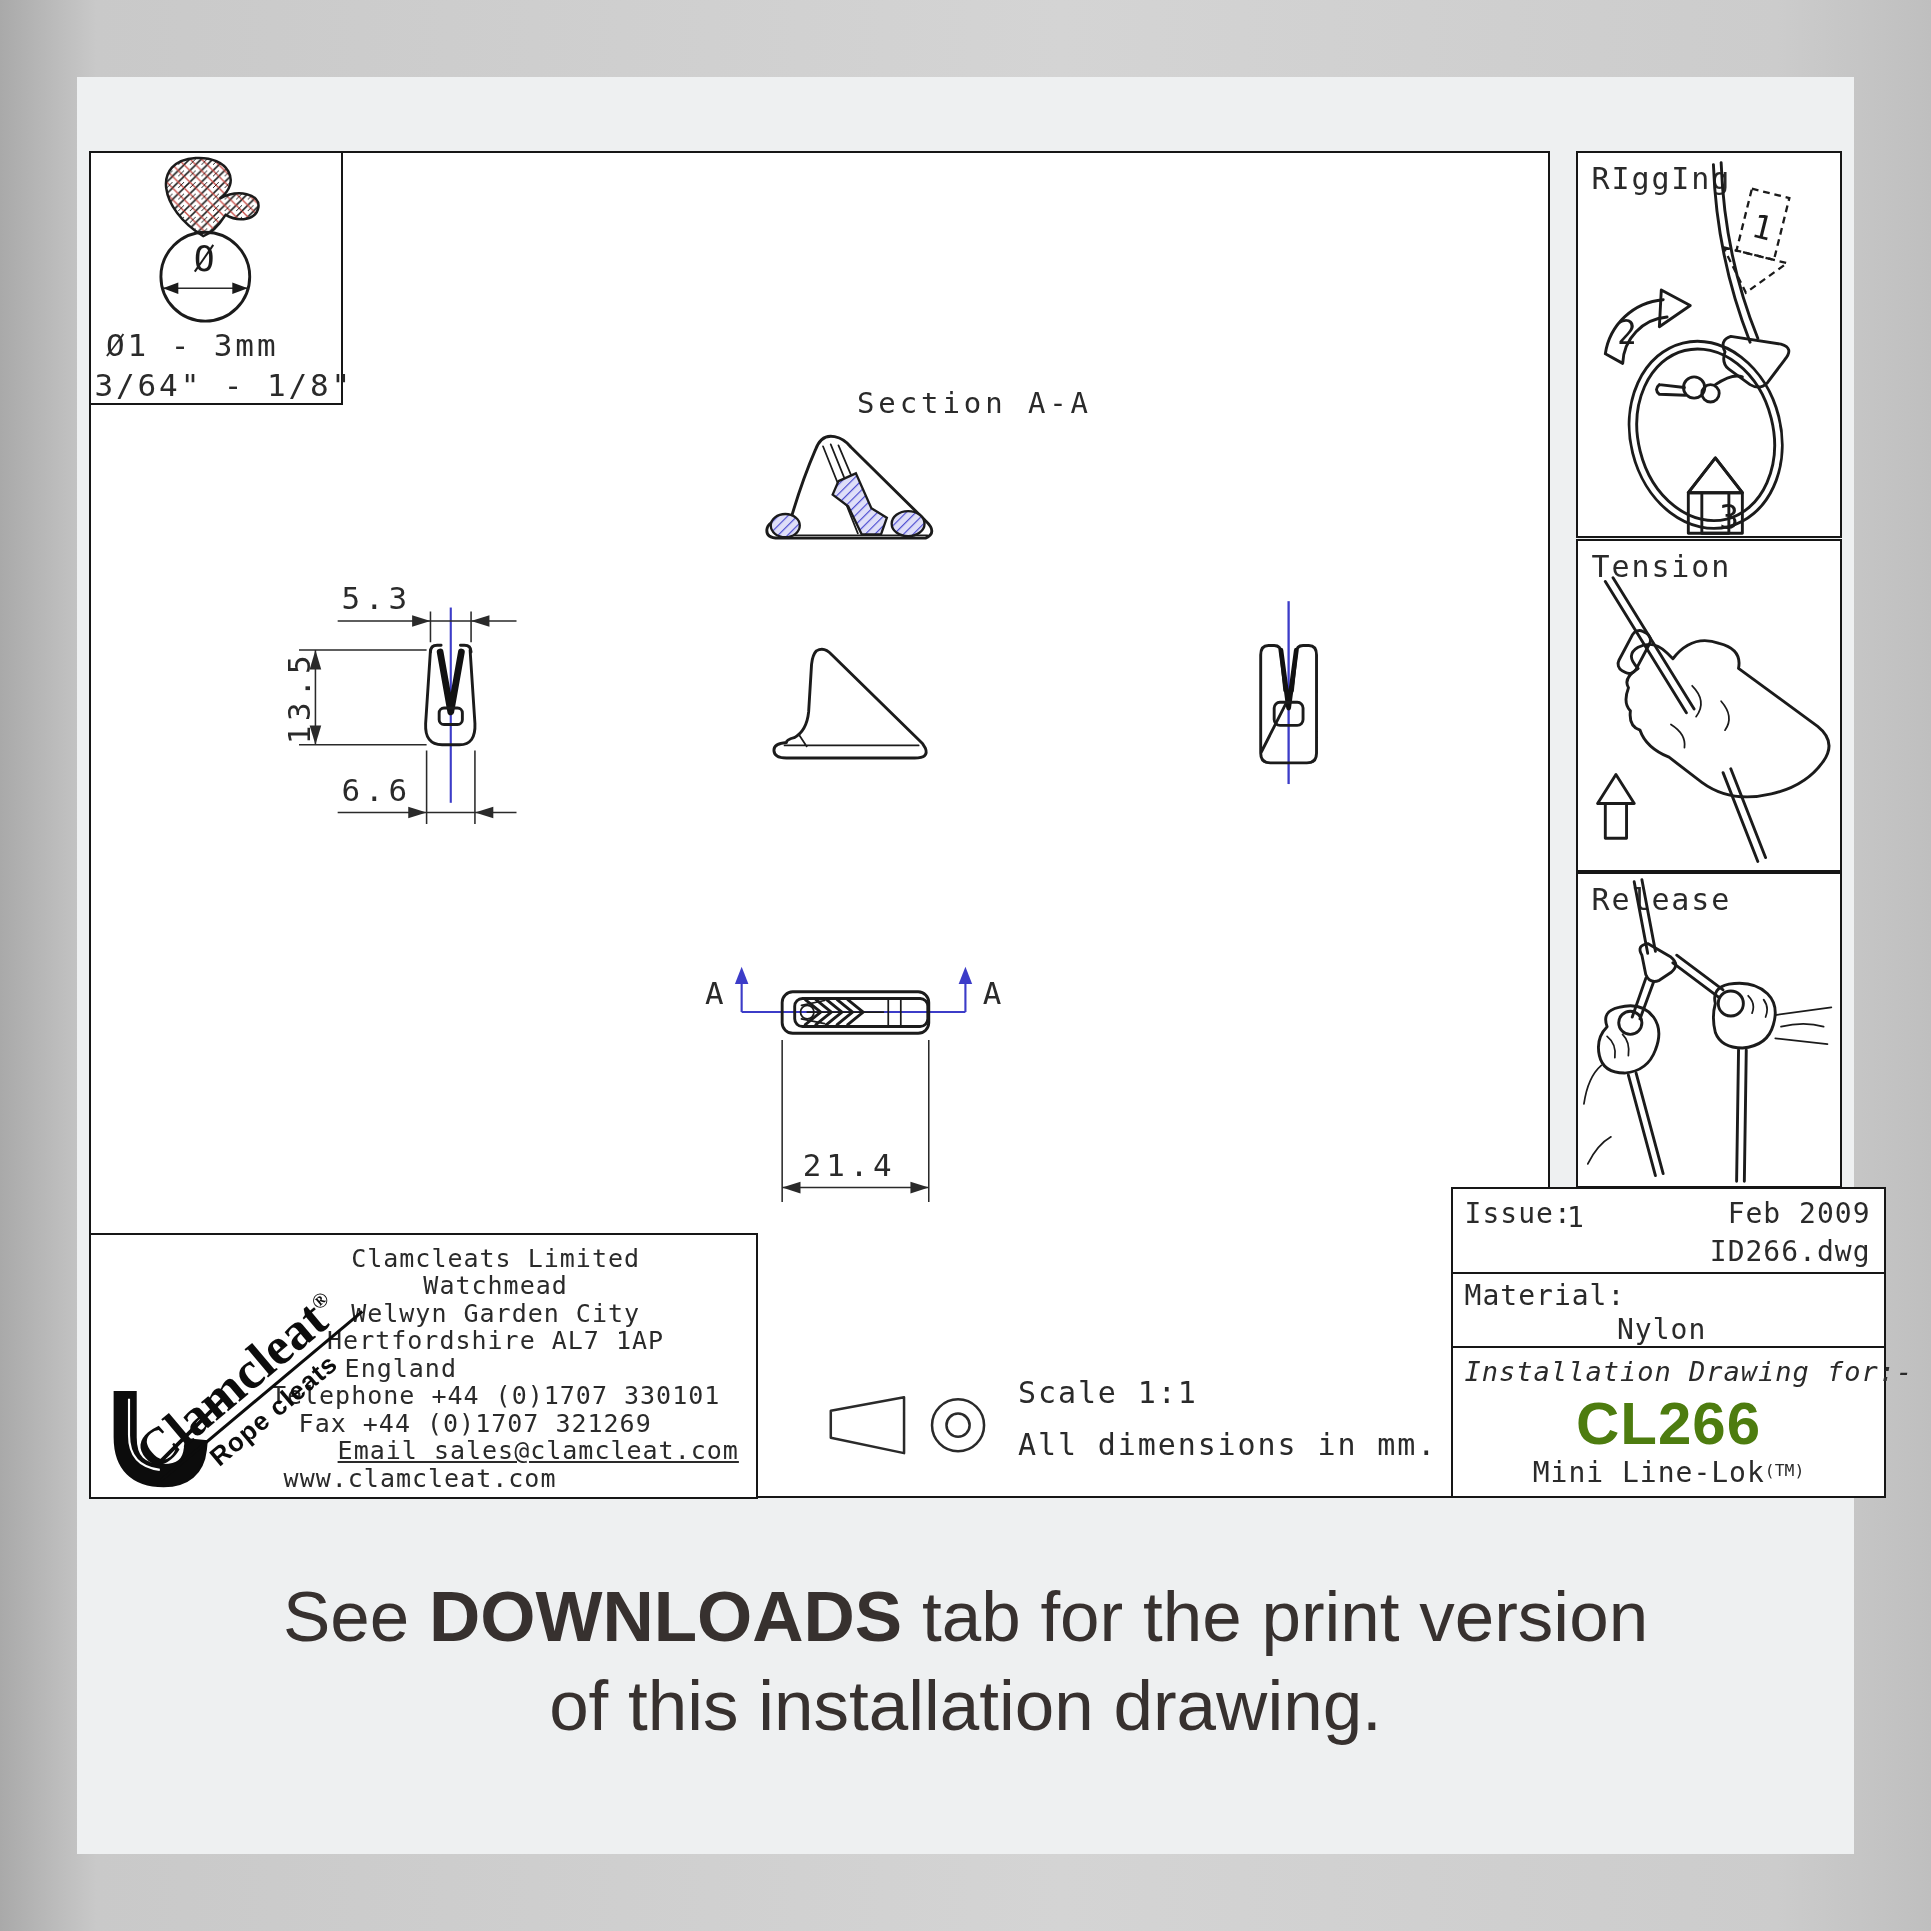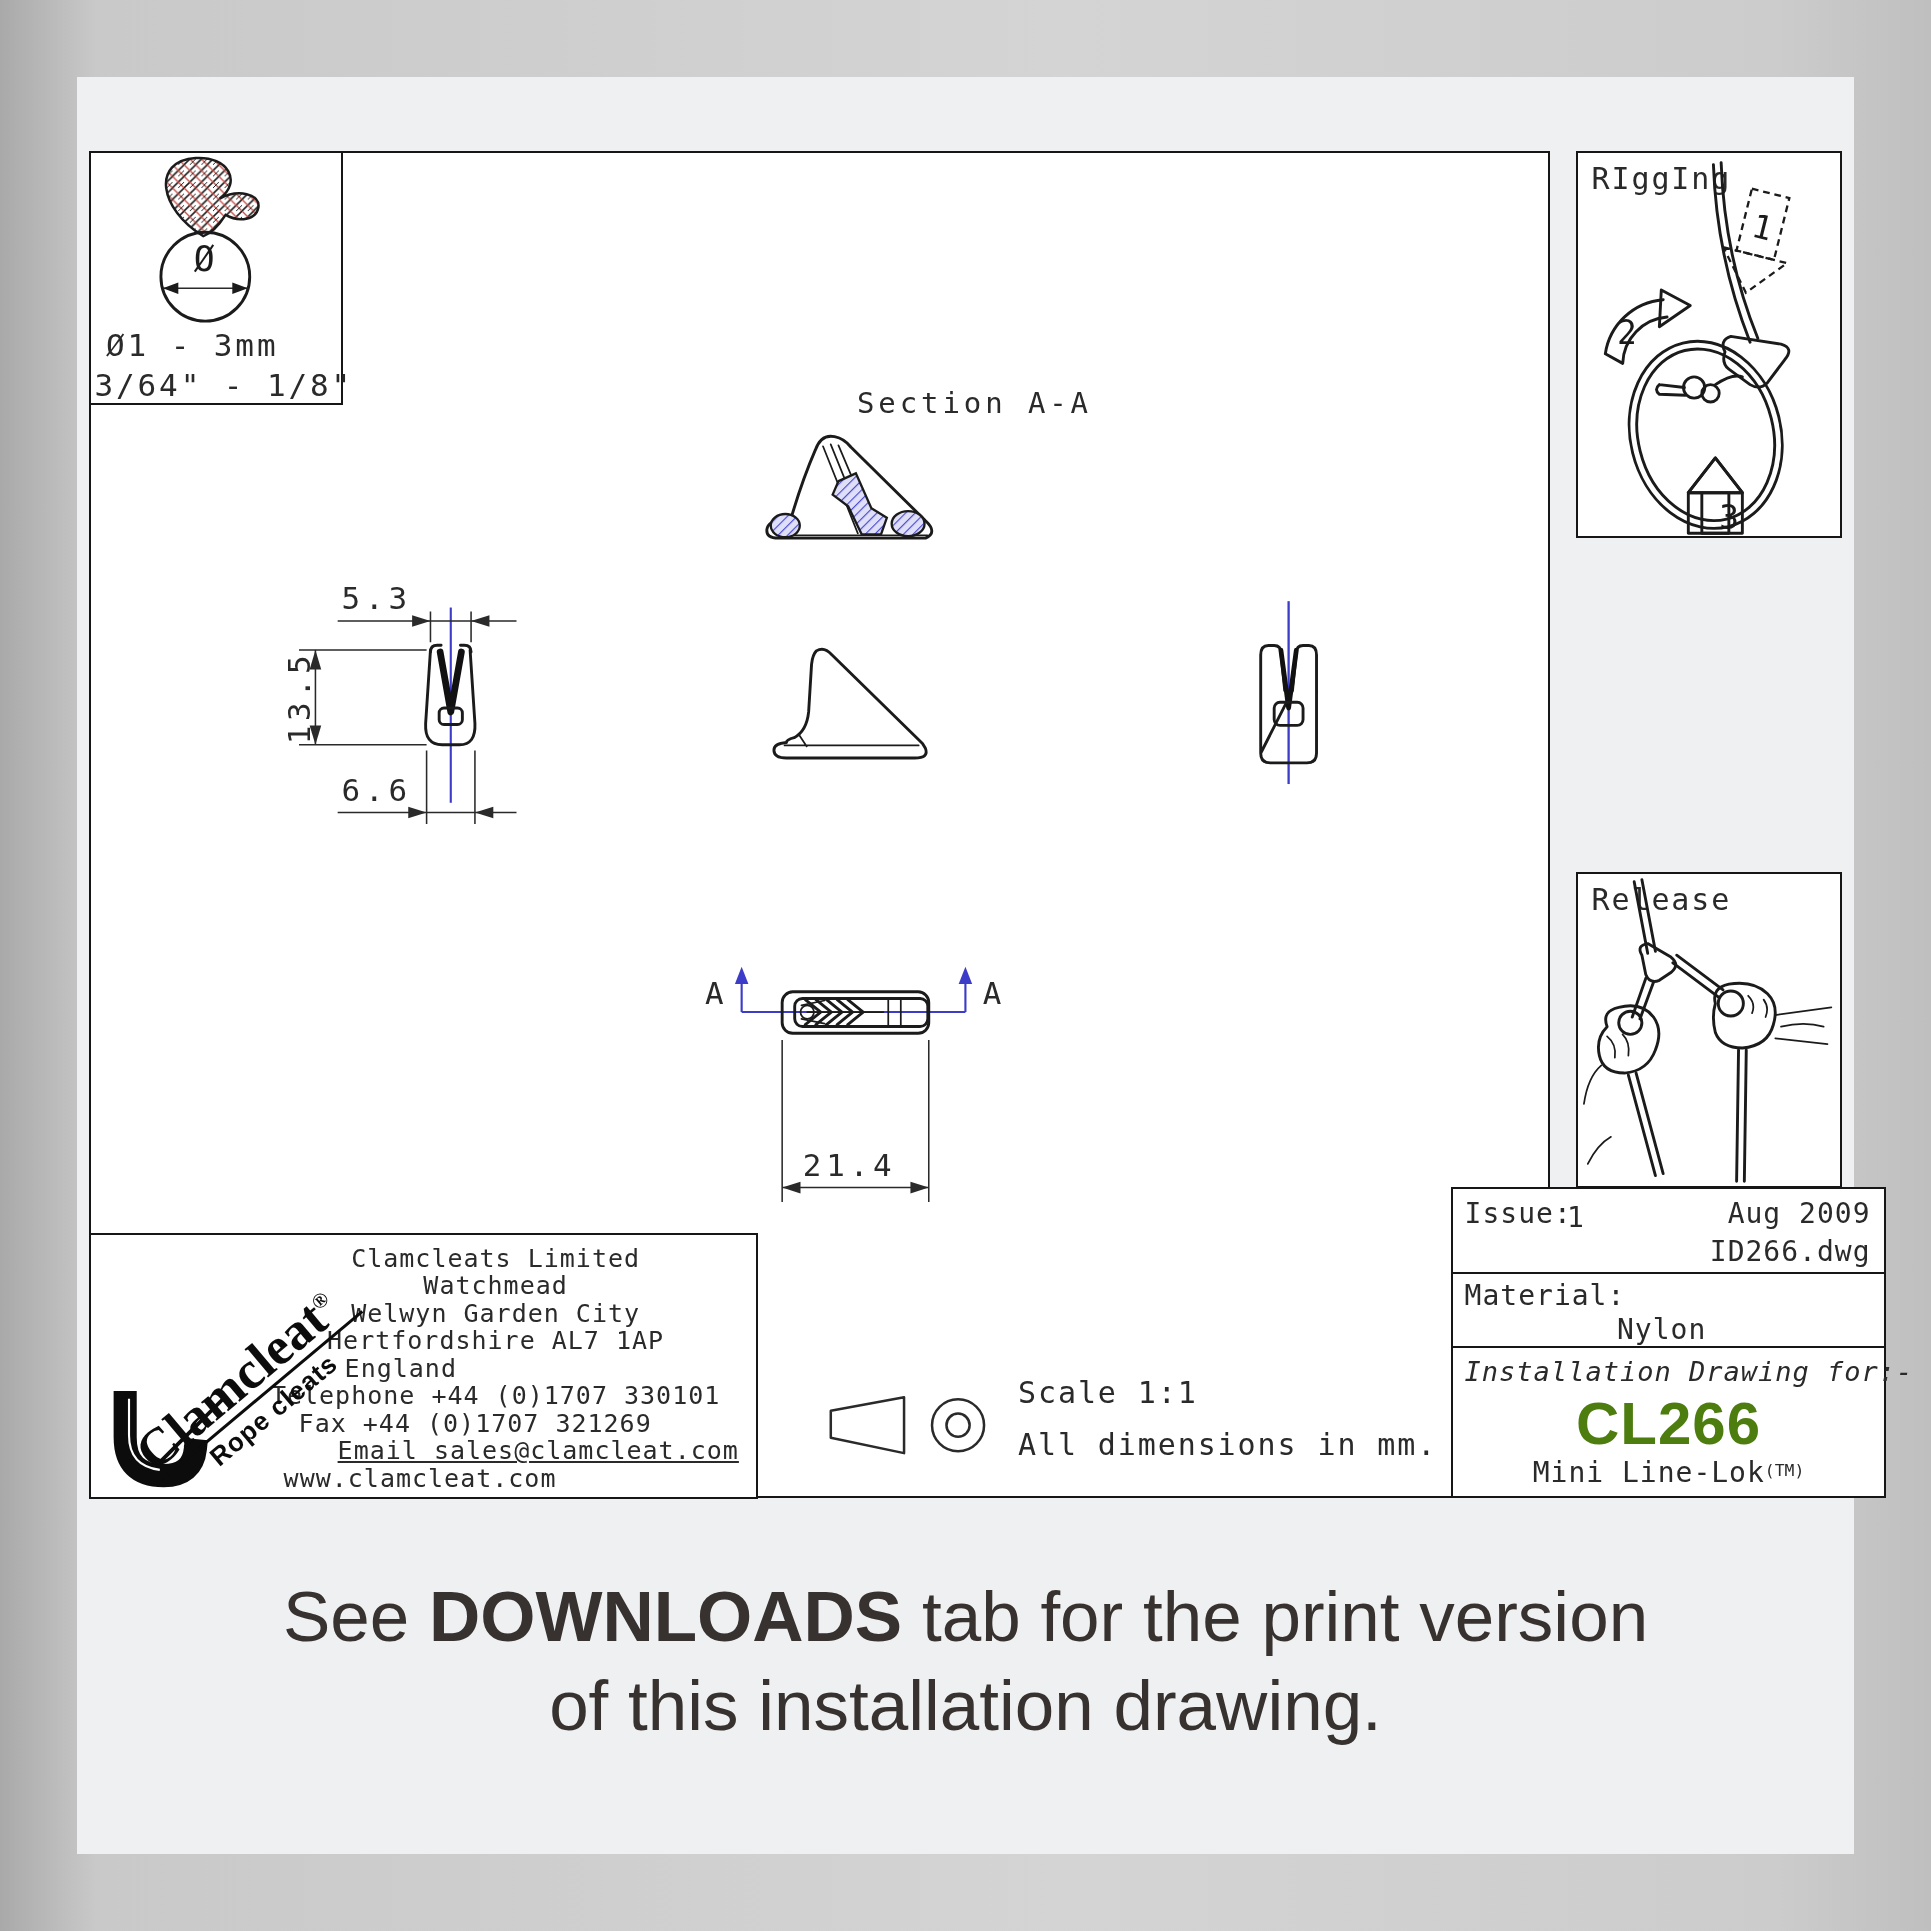--- a/index.html
+++ b/index.html
@@ -179,20 +179,34 @@
       <path class="ln" stroke-width="2.4" d="M28 208 A66 66 0 0 1 88 152 M46 218 A50 50 0 0 1 92 170 M28 208 L46 218"></path>
       <path class="ln" stroke-width="2.4" d="M86 142 L116 158 L84 180 Z"></path>
       <text x="40" y="198" font-size="34" fill="#1b1b1b" font-family="DejaVu Sans Mono,monospace">2</text>
 
       <path class="ln" stroke-width="2.4" d="M114 352 L170 352 L170 394 L114 394 Z M114 352 L142 316 L170 352" fill="none"></path>
       <path class="ln" stroke-width="2.4" d="M114 352 L170 352 M142 316 L114 352 M142 316 L170 352 M128 352 L128 394 L156 394 L156 352" fill="none"></path>
       <text x="146" y="390" font-size="34" fill="#1b1b1b" font-family="DejaVu Sans Mono,monospace">3</text>
     </svg>
   </div>
 
+  <div class="box" style="left:1499px;top:462px;width:266px;height:333px;">
+    <div class="lbl cad panel-title" style="left:13.5px;top:7.7px;">Tension</div>
+    <svg style="left:0;top:0;" width="266" height="333" viewBox="0 0 275 345">
+
+      <path class="ln" stroke-width="2.2" d="M28 42 L112 178 M36 38 L120 174 M150 240 L186 332 M158 236 L194 328"></path>
+
+      <rect x="48" y="92" width="20" height="46" rx="8" transform="rotate(28 58 115)" class="ln" stroke-width="2.8" fill="#fff"></rect>
+
+      <path class="ln" stroke-width="2.6" fill="#fff" d="M62 132 Q48 118 62 110 Q78 102 92 116 L98 122 Q118 96 146 106 Q170 112 166 132 L248 192 Q268 208 254 228 Q236 254 200 262 Q158 272 128 250 L94 224 Q70 214 64 196 Q52 192 54 176 Q46 168 52 152 Q46 142 62 132 Z"></path>
+      <path class="ln thin" d="M118 150 Q134 166 122 182 M148 166 Q162 182 152 196 M96 190 Q112 200 110 214"></path>
+
+      <path class="ln" stroke-width="2.4" fill="none" d="M20 272 L58 272 L39 242 Z M28 272 L28 308 L50 308 L50 272"></path>
+    </svg>
+  </div>
 
   <div class="box" style="left:1499px;top:795px;width:266px;height:316px;">
     <div class="lbl cad panel-title" style="left:13.5px;top:7.7px;">Release</div>
     <svg style="left:0;top:0;" width="266" height="316" viewBox="0 0 275 327">
 
       <path class="ln" stroke-width="2.2" d="M58 8 L72 82 M66 6 L80 80"></path>
 
       <path class="ln" stroke-width="2.6" fill="#fff" d="M66 84 Q60 74 72 72 L96 86 Q106 94 96 102 L84 110 Q74 114 70 104 Z"></path>
 
       <path class="ln" stroke-width="2.2" d="M70 108 L56 148 M78 112 L64 150"></path>
@@ -208,21 +222,21 @@
       <path class="ln thin" d="M176 126 Q184 134 180 144 M192 130 Q198 138 194 148"></path>
       <path class="ln" stroke-width="2.2" d="M166 182 L164 318 M174 182 L172 318"></path>
       <path class="ln thin" d="M204 146 L262 138 M204 170 L258 176 M210 158 Q234 152 254 158"></path>
     </svg>
   </div>
 
   <div class="box" style="left:1374px;top:1110px;width:435px;height:311px;">
     <div class="tb-row" style="top:0;height:85px;border-bottom:2.9px solid #161616;">
       <span class="lbl cad tb-text" style="left:11.6px;top:7.7px;">Issue:</span>
       <span class="lbl cad tb-text" style="left:114px;top:11.6px;">1</span>
-      <span class="lbl cad tb-text" style="right:13.5px;top:7.7px;">Aug 2009</span>
+      <span class="lbl cad tb-text" style="right:13.5px;top:7.7px;">Feb 2009</span>
       <span class="lbl cad tb-text" style="right:13.5px;top:46px;">ID266.dwg</span>
     </div>
     <div class="tb-row" style="top:85px;height:74px;border-bottom:2.9px solid #161616;">
       <span class="lbl cad tb-text" style="left:11.6px;top:4.8px;">Material:</span>
       <span class="lbl cad tb-text" style="left:164px;top:39px;">Nylon</span>
     </div>
     <div class="tb-row" style="top:159px;height:146px;">
       <span class="lbl cad" style="left:11.6px;top:7.7px;font-size:27px;letter-spacing:1px;font-style:italic;">Installation Drawing for:-</span>
       <div class="tb-code" style="position:absolute;left:0;top:41px;width:100%;text-align:center;">CL266</div>
       <div style="position:absolute;left:0;top:108px;width:100%;text-align:center;">

